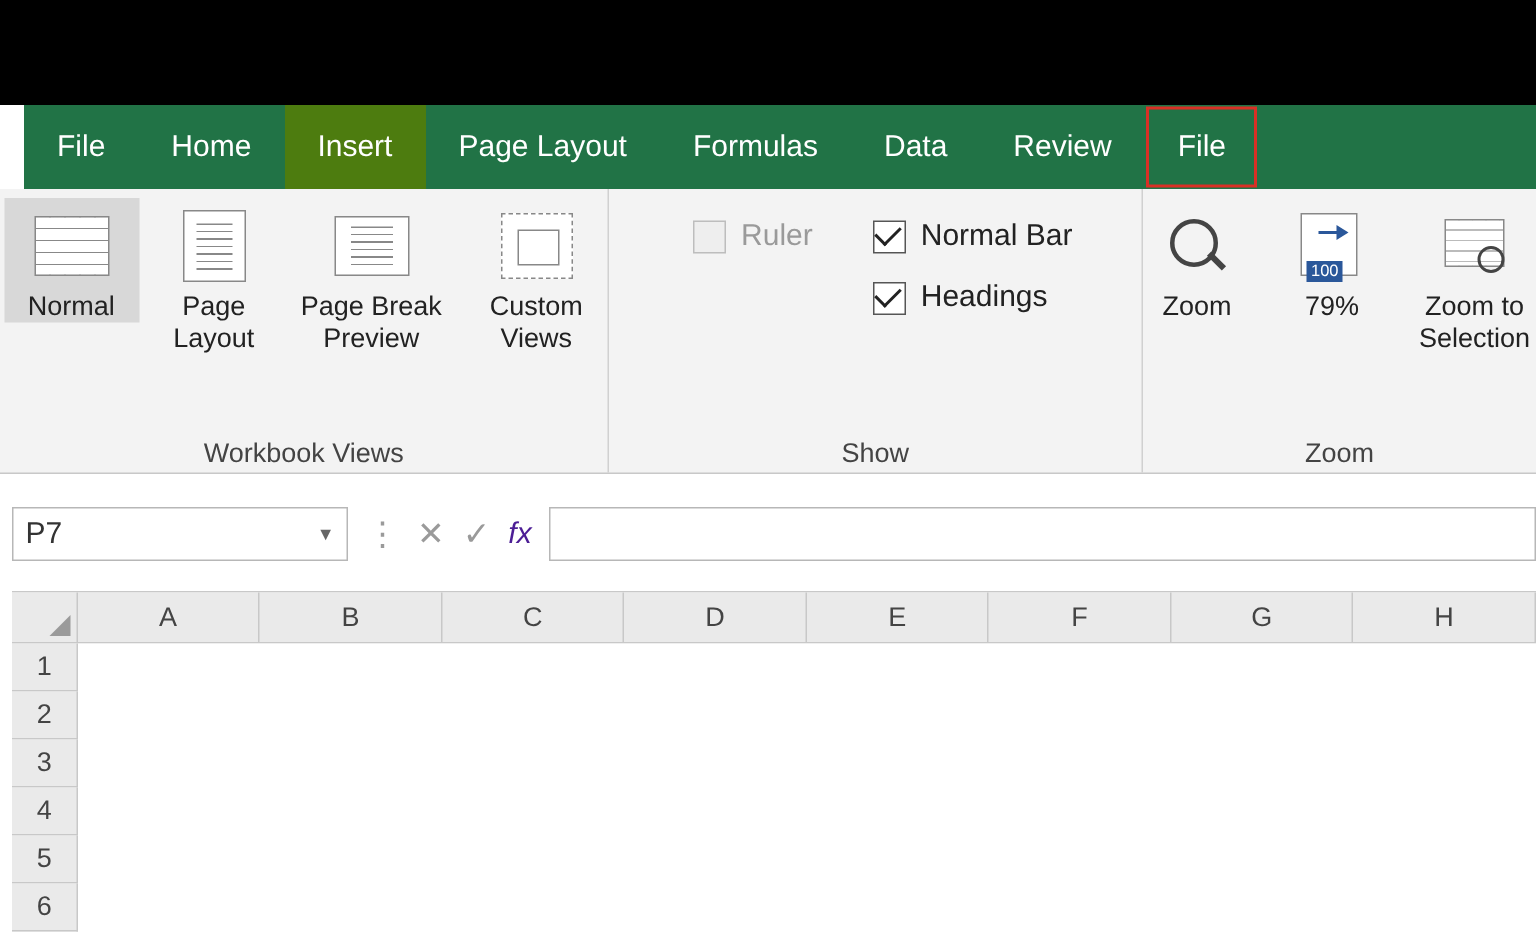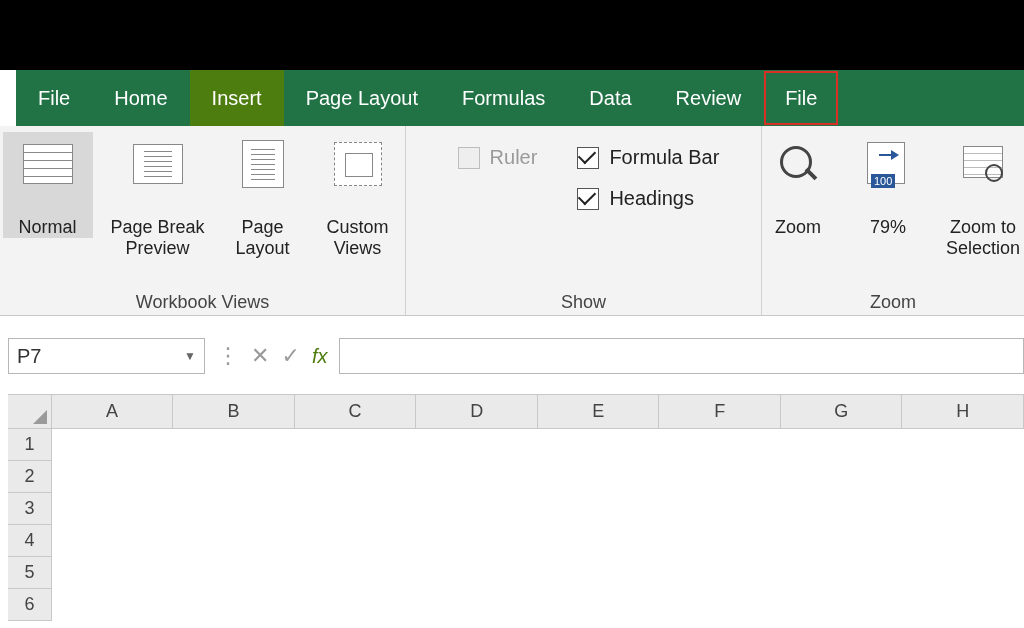--- a/index.html
+++ b/index.html
@@ -34,21 +34,20 @@
     display: flex; flex-direction: column; align-items: center;
     border-right: 1px solid #d0d0d0; padding: 6px 10px 2px 10px;
   }
   .group-items { flex: 1; display: flex; align-items: flex-start; gap: 10px; }
   .group-label { font-size: 18px; color: #444; padding-top: 2px; }
 
   .big-btn {
     display: flex; flex-direction: column; align-items: center; justify-content: flex-start;
     width: 90px; text-align: center; font-size: 18px; color: #222; cursor: pointer;
     padding-top: 6px;
-    gap: 23px;
   }
   .big-btn .icon-slot { width: 56px; height: 52px; display: flex; align-items: center; justify-content: center; }
   .big-btn.selected { background: #d8d8d8; }
   .big-btn .lbl { margin-top: 4px; line-height: 1.15; }
 
   .show-col { display: flex; flex-direction: column; gap: 18px; padding-top: 14px; }
   .chk-row { display: flex; align-items: center; gap: 10px; font-size: 20px; color: #222; cursor: pointer; }
   .chk-row.disabled { color: #9a9a9a; cursor: default; }
   .chk {
     width: 22px; height: 22px; border: 1.5px solid #555; background: #fff; position: relative;
@@ -58,27 +57,27 @@
     content: ""; position: absolute; left: 4px; top: -1px; width: 8px; height: 14px;
     border-right: 2.5px solid #222; border-bottom: 2.5px solid #222; transform: rotate(45deg);
   }
   .gridlines-highlight { outline: 2px solid #d93025; padding: 4px 8px; outline-offset: 0; }
 
   .formula-bar {
     position: absolute; left: 8px; top: 334px; width: 1016px; height: 44px;
     display: flex; align-items: center; gap: 12px;
   }
   .name-box {
-    width: 197px; height: 36px; border: 1px solid #b7b7b7; background: #fff;
+    width: 224px; height: 36px; border: 1px solid #b7b7b7; background: #fff;
     display: flex; align-items: center; justify-content: space-between; padding: 0 8px;
     font-size: 20px; color: #333;
   }
   .name-box .dd { color: #666; font-size: 12px; }
   .fx-buttons { display: flex; align-items: center; gap: 12px; color: #9a9a9a; font-size: 22px; }
-  .fx-label { font-style: italic; color: #4d7c0f; font-size: 20px; }
+  .fx-label { font-style: italic; color: #4c1d95; font-size: 20px; }
   .formula-input {
     flex: 1; height: 36px; border: 1px solid #b7b7b7; background: #fff;
     font-size: 18px; padding: 0 8px; color: #222;
   }
 
   .sheet {
     position: absolute; left: 8px; top: 394px; width: 1016px; height: 234px;
     border-top: 1px solid #c8c8c8;
   }
   .col-headers {
@@ -154,33 +153,33 @@
 <div class="ribbon-body">
 
   <div class="ribbon-group" style="width:406px">
     <div class="group-items">
       <div class="big-btn selected">
         <div class="icon-slot">
             <div class="icon-grid"></div>
           </div>
         <div class="lbl">Normal</div>
       </div>
+      <div class="big-btn" style="width:80px">
+        <div class="icon-slot">
+            <div class="icon-pagelayout"></div>
+          </div>
+        <div class="lbl" style="white-space:pre-line">Page
+Layout</div>
+      </div>
       <div class="big-btn" style="width:110px">
         <div class="icon-slot">
             <div class="icon-pagebreak"></div>
           </div>
         <div class="lbl" style="white-space:pre-line">Page Break
 Preview</div>
-      </div>
-      <div class="big-btn" style="width:80px">
-        <div class="icon-slot">
-            <div class="icon-pagelayout"></div>
-          </div>
-        <div class="lbl" style="white-space:pre-line">Page
-Layout</div>
       </div>
       <div class="big-btn" style="width:90px">
         <div class="icon-slot">
             <div class="icon-custom"></div>
           </div>
         <div class="lbl" style="white-space:pre-line">Custom
 Views</div>
       </div>
     </div>
     <div class="group-label">Workbook Views</div>
@@ -190,21 +189,21 @@
     <div class="group-items" style="gap:40px; padding-left:10px;">
       <div class="show-col">
         <div class="chk-row disabled">
           <div class="chk"></div>
           <span>Ruler</span>
         </div>
       </div>
       <div class="show-col">
         <div class="chk-row">
           <div class="chk checked"></div>
-          <span>Formula Bar</span>
+          <span>Normal Bar</span>
         </div>
         <div class="chk-row">
           <div class="chk checked"></div>
           <span>Headings</span>
         </div>
       </div>
     </div>
     <div class="group-label">Show</div>
   </div>
 

